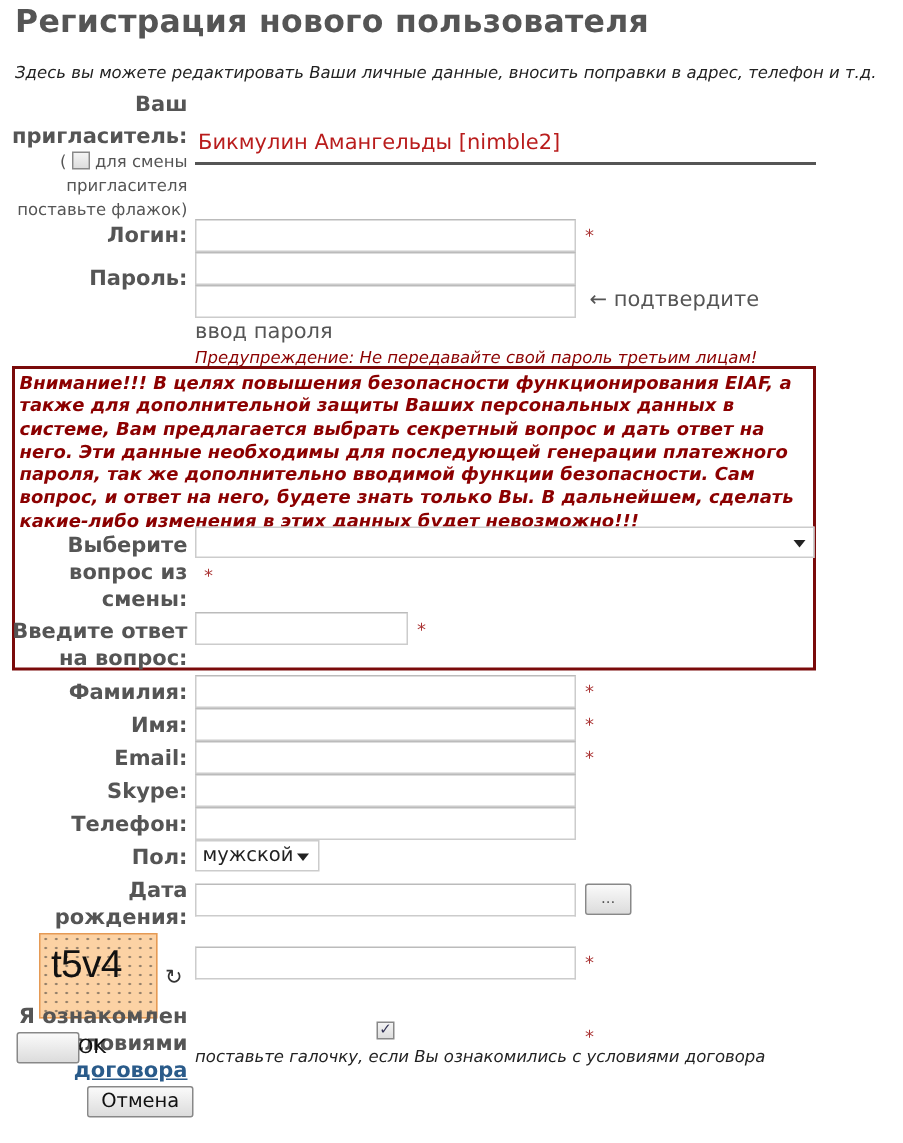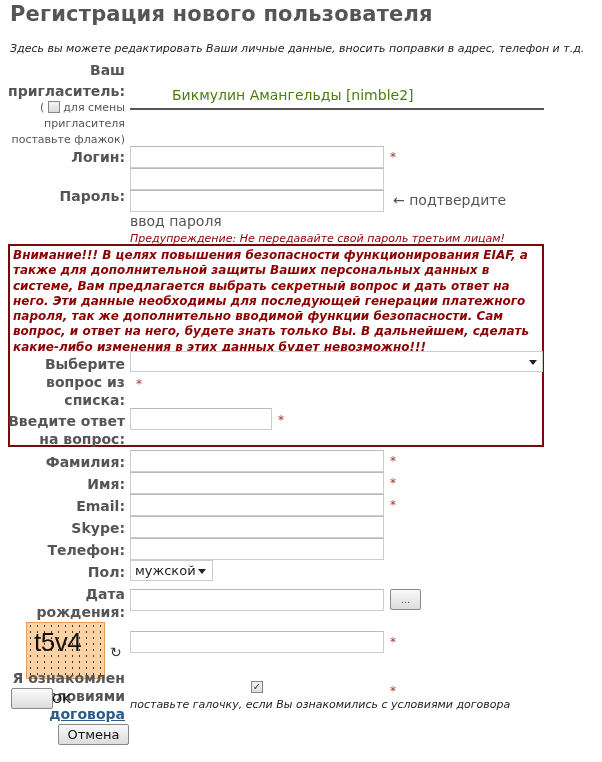--- a/index.html
+++ b/index.html
@@ -5,21 +5,21 @@
     * { box-sizing: border-box; }
     html, body { margin: 0; padding: 0; background: #ffffff; }
     body { width: 602px; height: 762px; position: relative; overflow: hidden; font-family: "DejaVu Sans", sans-serif; color: #444; }
     .abs { position: absolute; }
     h1 { position: absolute; left: 10px; top: 2px; margin: 0; font-size: 21px; font-weight: bold; color: #555; letter-spacing: 0.2px; }
     .intro { left: 10px; top: 42px; font-size: 11px; font-style: italic; color: #222; white-space: nowrap; }
     .lbl { position: absolute; right: 477px; text-align: right; font-weight: bold; font-size: 14px; color: #555; line-height: 21px; white-space: nowrap; }
     .small-lbl { font-size: 11px; font-weight: normal; color: #555; line-height: 16px; text-align: center; position: absolute; right: 477px; white-space: nowrap; }
     .inp { position: absolute; left: 130px; width: 254px; height: 22px; border: 1px solid #ccc; border-top-color: #bbb; background: #fff; }
     .star { position: absolute; color: #a33; font-size: 12px; }
-    .inviter { position: absolute; left: 132px; top: 87px; font-size: 14px; color: #4d7c0f; margin-left: 40px; }
+    .inviter { position: absolute; left: 132px; top: 87px; font-size: 14px; color: #b91c1c; }
     .inviter-line { position: absolute; left: 130px; top: 108px; width: 414px; height: 2px; background: #555; }
     .cb { display: inline-block; width: 12px; height: 12px; border: 1px solid #888; background: linear-gradient(#f4f4f4, #ddd); vertical-align: -2px; }
     .confirm-hint { left: 393px; top: 192px; font-size: 14px; color: #555; }
     .confirm-hint2 { left: 130px; top: 213px; font-size: 14px; color: #555; }
     .warn { left: 130px; top: 232px; font-size: 11px; font-style: italic; color: #8b0000; white-space: nowrap; }
     .box { position: absolute; left: 8px; top: 244px; width: 536px; height: 203px; border: 2px solid #7a0a0a; }
     .box-text { position: absolute; left: 3px; top: 2px; width: 528px; font-size: 12px; font-weight: bold; color: #8b0000; line-height: 15.3px; font-style: italic; }
     .sel { position: absolute; left: 130px; top: 351px; width: 413px; height: 21px; border: 1px solid #ccc; background: #fff; font-size: 13px; color: #222; padding-left: 4px; line-height: 19px; }
     .sel .arrow { position: absolute; right: 5px; top: 8px; width: 0; height: 0; border-left: 4px solid transparent; border-right: 4px solid transparent; border-top: 5px solid #222; }
     .sel-small { position: absolute; left: 130px; top: 560px; width: 83px; height: 21px; border: 1px solid #ccc; background: #fff; font-size: 13px; color: #222; padding-left: 4px; line-height: 19px; }
@@ -47,33 +47,33 @@
   <span class="cb"></span>
   <span>для смены</span>
 </div>
 <div class="small-lbl" style="top:116px;">пригласителя</div>
 <div class="small-lbl" style="top:132px;">поставьте флажок)</div>
 
 <div class="lbl" style="top:147px;">Логин:</div>
 <input class="inp" style="top: 146px;" value="">
 <div class="star" style="left:390px; top:150px;">*</div>
 
-<div class="lbl" style="top:186px;margin-left:33px;">Пароль:</div>
+<div class="lbl" style="top:176px;margin-left:33px;">Пароль:</div>
 <input class="inp" type="password" style="top: 168px;" value="">
 <input class="inp" type="password" style="top: 190px;" value="">
 <div class="abs confirm-hint">← подтвердите</div>
 <div class="abs confirm-hint2">ввод пароля</div>
 <div class="abs warn">Предупреждение: Не передавайте свой пароль третьим лицам!</div>
 
 <div class="box">
   <div class="box-text">Внимание!!! В целях повышения безопасности функционирования EIAF, а также для дополнительной защиты Ваших персональных данных в системе, Вам предлагается выбрать секретный вопрос и дать ответ на него. Эти данные необходимы для последующей генерации платежного пароля, так же дополнительно вводимой функции безопасности. Сам вопрос, и ответ на него, будете знать только Вы. В дальнейшем, сделать какие-либо изменения в этих данных будет невозможно!!!</div>
 </div>
 <div class="lbl" style="top:354px;">Выберите</div>
 <div class="lbl" style="top:372px;">вопрос из</div>
-<div class="lbl" style="top:390px;">списка:</div>
+<div class="lbl" style="top:390px;">смены:</div>
 <div class="sel">
   <span class="arrow"></span>
 </div>
 <div class="star" style="left:136px; top:377px;">*</div>
 <div class="lbl" style="top:411px;">Введите ответ</div>
 <div class="lbl" style="top:429px;">на вопрос:</div>
 <input class="inp" style="top: 408px; width: 142px;" value="">
 <div class="star" style="left:278px; top:413px;">*</div>
 
 <div class="lbl" style="top:452px;">Фамилия:</div>

